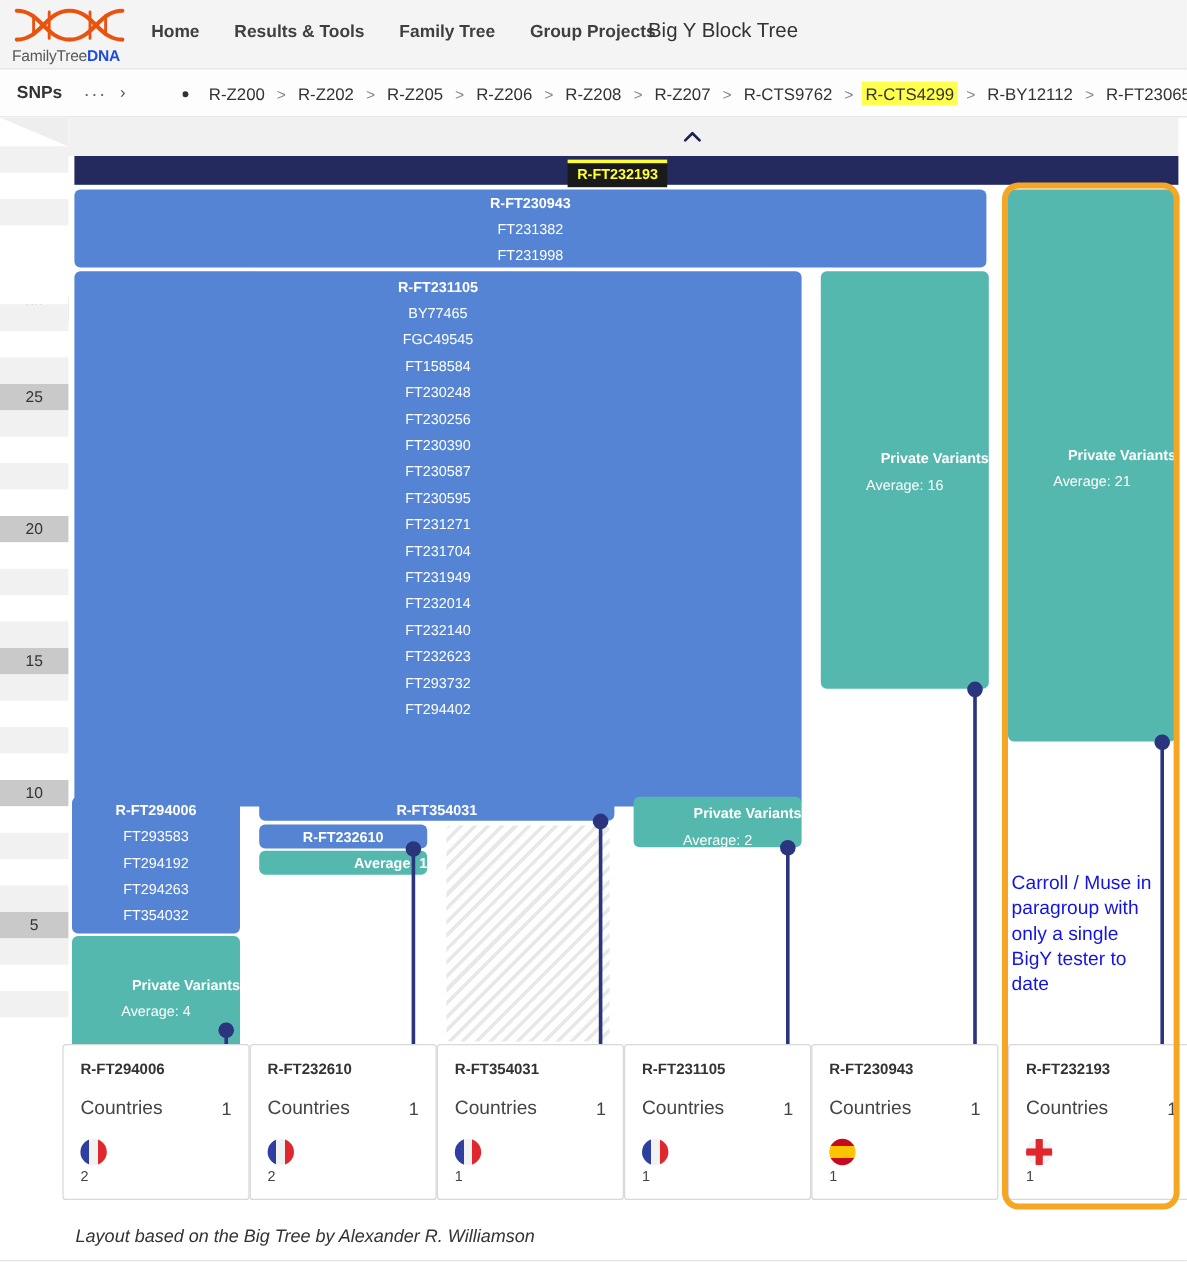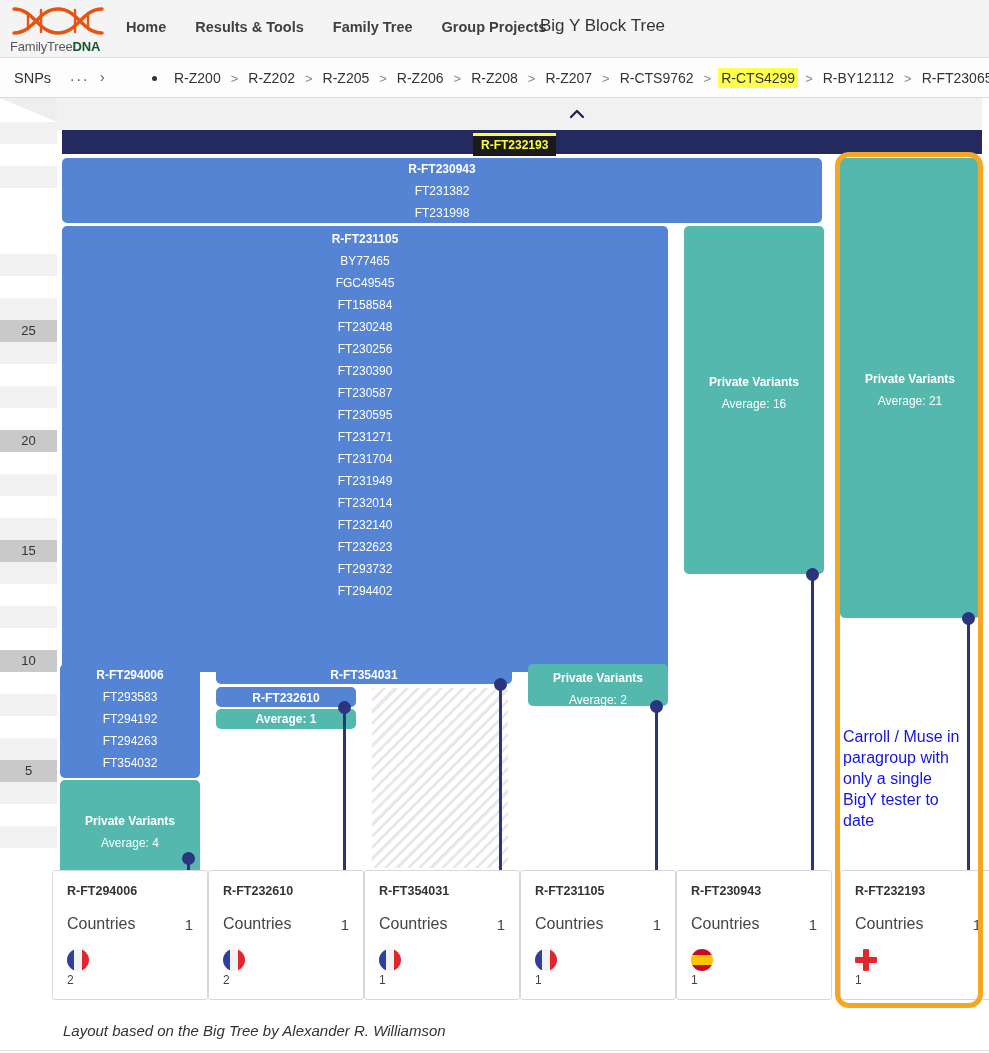--- a/index.html
+++ b/index.html
@@ -20,42 +20,42 @@
   }
   .logo-wrap {
     position: absolute; left: 8px; top: 4px; width: 100px; height: 50px;
   }
   .logo-dna { position: absolute; left: 0; top: 0; }
   .logo-text {
     position: absolute; left: 2px; top: 35px;
     font-size: 13px; color: #58595b; letter-spacing: -0.2px;
     white-space: nowrap;
   }
-  .logo-text b { color: #14532d; margin-top: 20px; }
+  .logo-text b { color: #1d4ed8; margin-top: 20px; }
   .nav-links {
     position: absolute; left: 126px; top: 19px;
     display: flex; gap: 29px;
   }
   .nav-links a {
     font-size: 14.5px; font-weight: bold; color: #3f3f3f;
     text-decoration: none; white-space: nowrap;
   }
   .page-title {
     position: absolute; left: 540px; top: 16px;
     font-size: 17px; color: #333; white-space: nowrap;
   }
 
   
   .snpbar {
     position: absolute; left: 0; top: 58px; width: 989px; height: 40px;
     background: #fdfdfd; border-bottom: 1px solid #dcdcdc;
   }
   .snp-label {
     position: absolute; left: 14px; top: 12px;
-    font-size: 14.5px; font-weight: normal; color: #333;
+    font-size: 14.5px; font-weight: bold; color: #333;
   }
   .snp-ellipsis {
     position: absolute; left: 70px; top: 9px;
     font-size: 16px; color: #666; letter-spacing: 2px;
   }
   .snp-ellipsis-chev {
     position: absolute; left: 100px; top: 11px;
     font-size: 14px; color: #555;
   }
   .crumbs {
@@ -131,21 +131,21 @@
   .blk.teal { background: #55b8ae; }
   .snp-line {
     font-size: 12px; line-height: 22px; font-weight: normal;
     color: #ffffff; white-space: nowrap;
   }
   .snp-line.head { font-weight: bold; }
   .pv-center {
     position: absolute; left: 0; width: 100%;
     text-align: center;
   }
-  .pv-title { font-size: 12px; font-weight: bold; line-height: 22px; }
+  .pv-title { font-size: 12px; font-weight: bold; line-height: 22px; text-align: right; }
   .pv-avg { font-size: 12px; line-height: 22px; }
 
   
   .navy-bar {
     position: absolute; left: 62px; top: 32px; width: 920px; height: 24px;
     background: #242a5e;
   }
   .navy-label {
     position: absolute; left: 473px; top: 35px;
     background: #1a1a1a; color: #ffff33;

